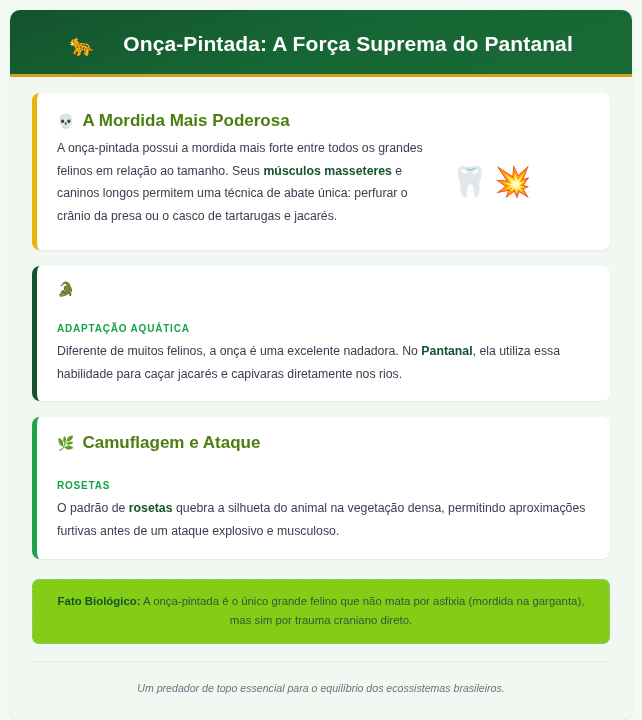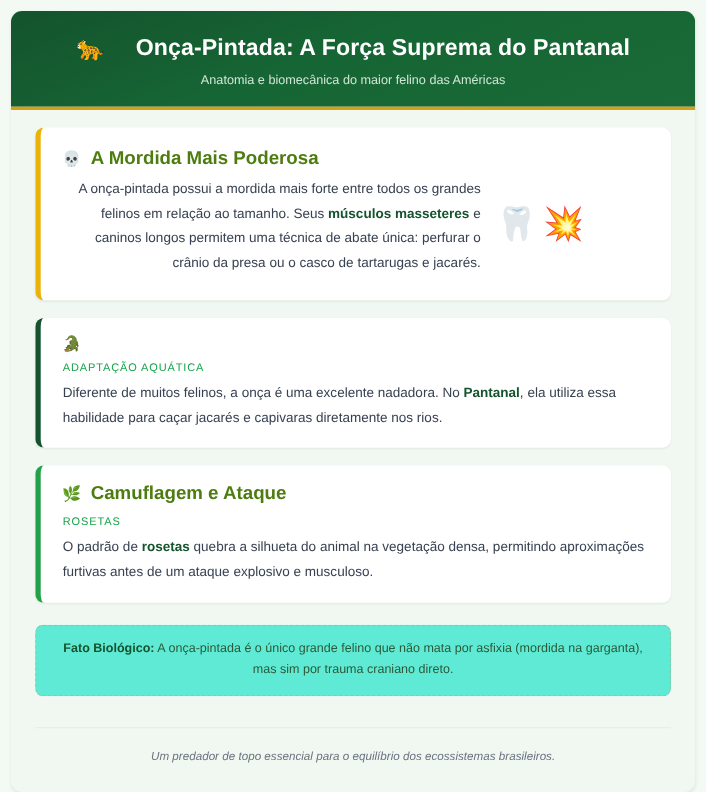--- a/index.html
+++ b/index.html
@@ -91,24 +91,24 @@
     margin-bottom: 6px;
   }
   .card-emoji { font-size: 14px; line-height: 1; }
   .card-title {
     font-size: 17px;
     font-weight: bold;
     color: #4d7c0f;
   }
   .card-subtitle {
     font-size: 10px;
-    font-weight: normal;
+    font-weight: bold;
     letter-spacing: 0.8px;
     color: #16a34a;
-    margin: 10px 0 6px 0;
+    margin: 27px 0 6px 0;
   }
   .card-text {
     font-size: 12.3px;
     line-height: 1.85;
     color: #374151;
   }
   .card-text b { color: #14532d; font-weight: bold; }
 
   .card-flex {
     display: flex;
@@ -120,29 +120,29 @@
     display: flex;
     align-items: center;
     gap: 6px;
     font-size: 30px;
     line-height: 1;
     padding-right: 6px;
   }
 
   
   .card-1 { padding-top: 18px; padding-bottom: 22px; }
-  .card-1 .card-text { max-width: 380px; text-align: right; }
+  .card-1 .card-text { max-width: 380px; }
   .card-2 { padding-bottom: 16px; }
   .card-3 { padding-bottom: 16px; }
 
   
   .fact-box {
     margin-top: 4px;
     border: 1px dashed #86c99b;
-    background: #5eead4;
+    background: #84cc16;
     border-radius: 7px;
     padding: 12px 18px;
     text-align: center;
     font-size: 11.4px;
     line-height: 1.7;
     color: #2b5a38;
   }
   .fact-box b { color: #14532d; }
 
   
@@ -160,21 +160,20 @@
 <body>
 
 <div class="page">
   <div class="sheet">
 
     <div class="header">
       <div class="header-title-row">
         <span class="jaguar-icon">🐆</span>
         <span class="header-title">Onça-Pintada: A Força Suprema do Pantanal</span>
       </div>
-      <div class="header-sub">Anatomia e biomecânica do maior felino das Américas</div>
     </div>
 
     <div class="body">
 
       <div class="card card-1 accent-gold">
         <div class="card-head">
           <span class="card-emoji">💀</span>
           <span class="card-title">A Mordida Mais Poderosa</span>
         </div>
         <div class="card-flex">

